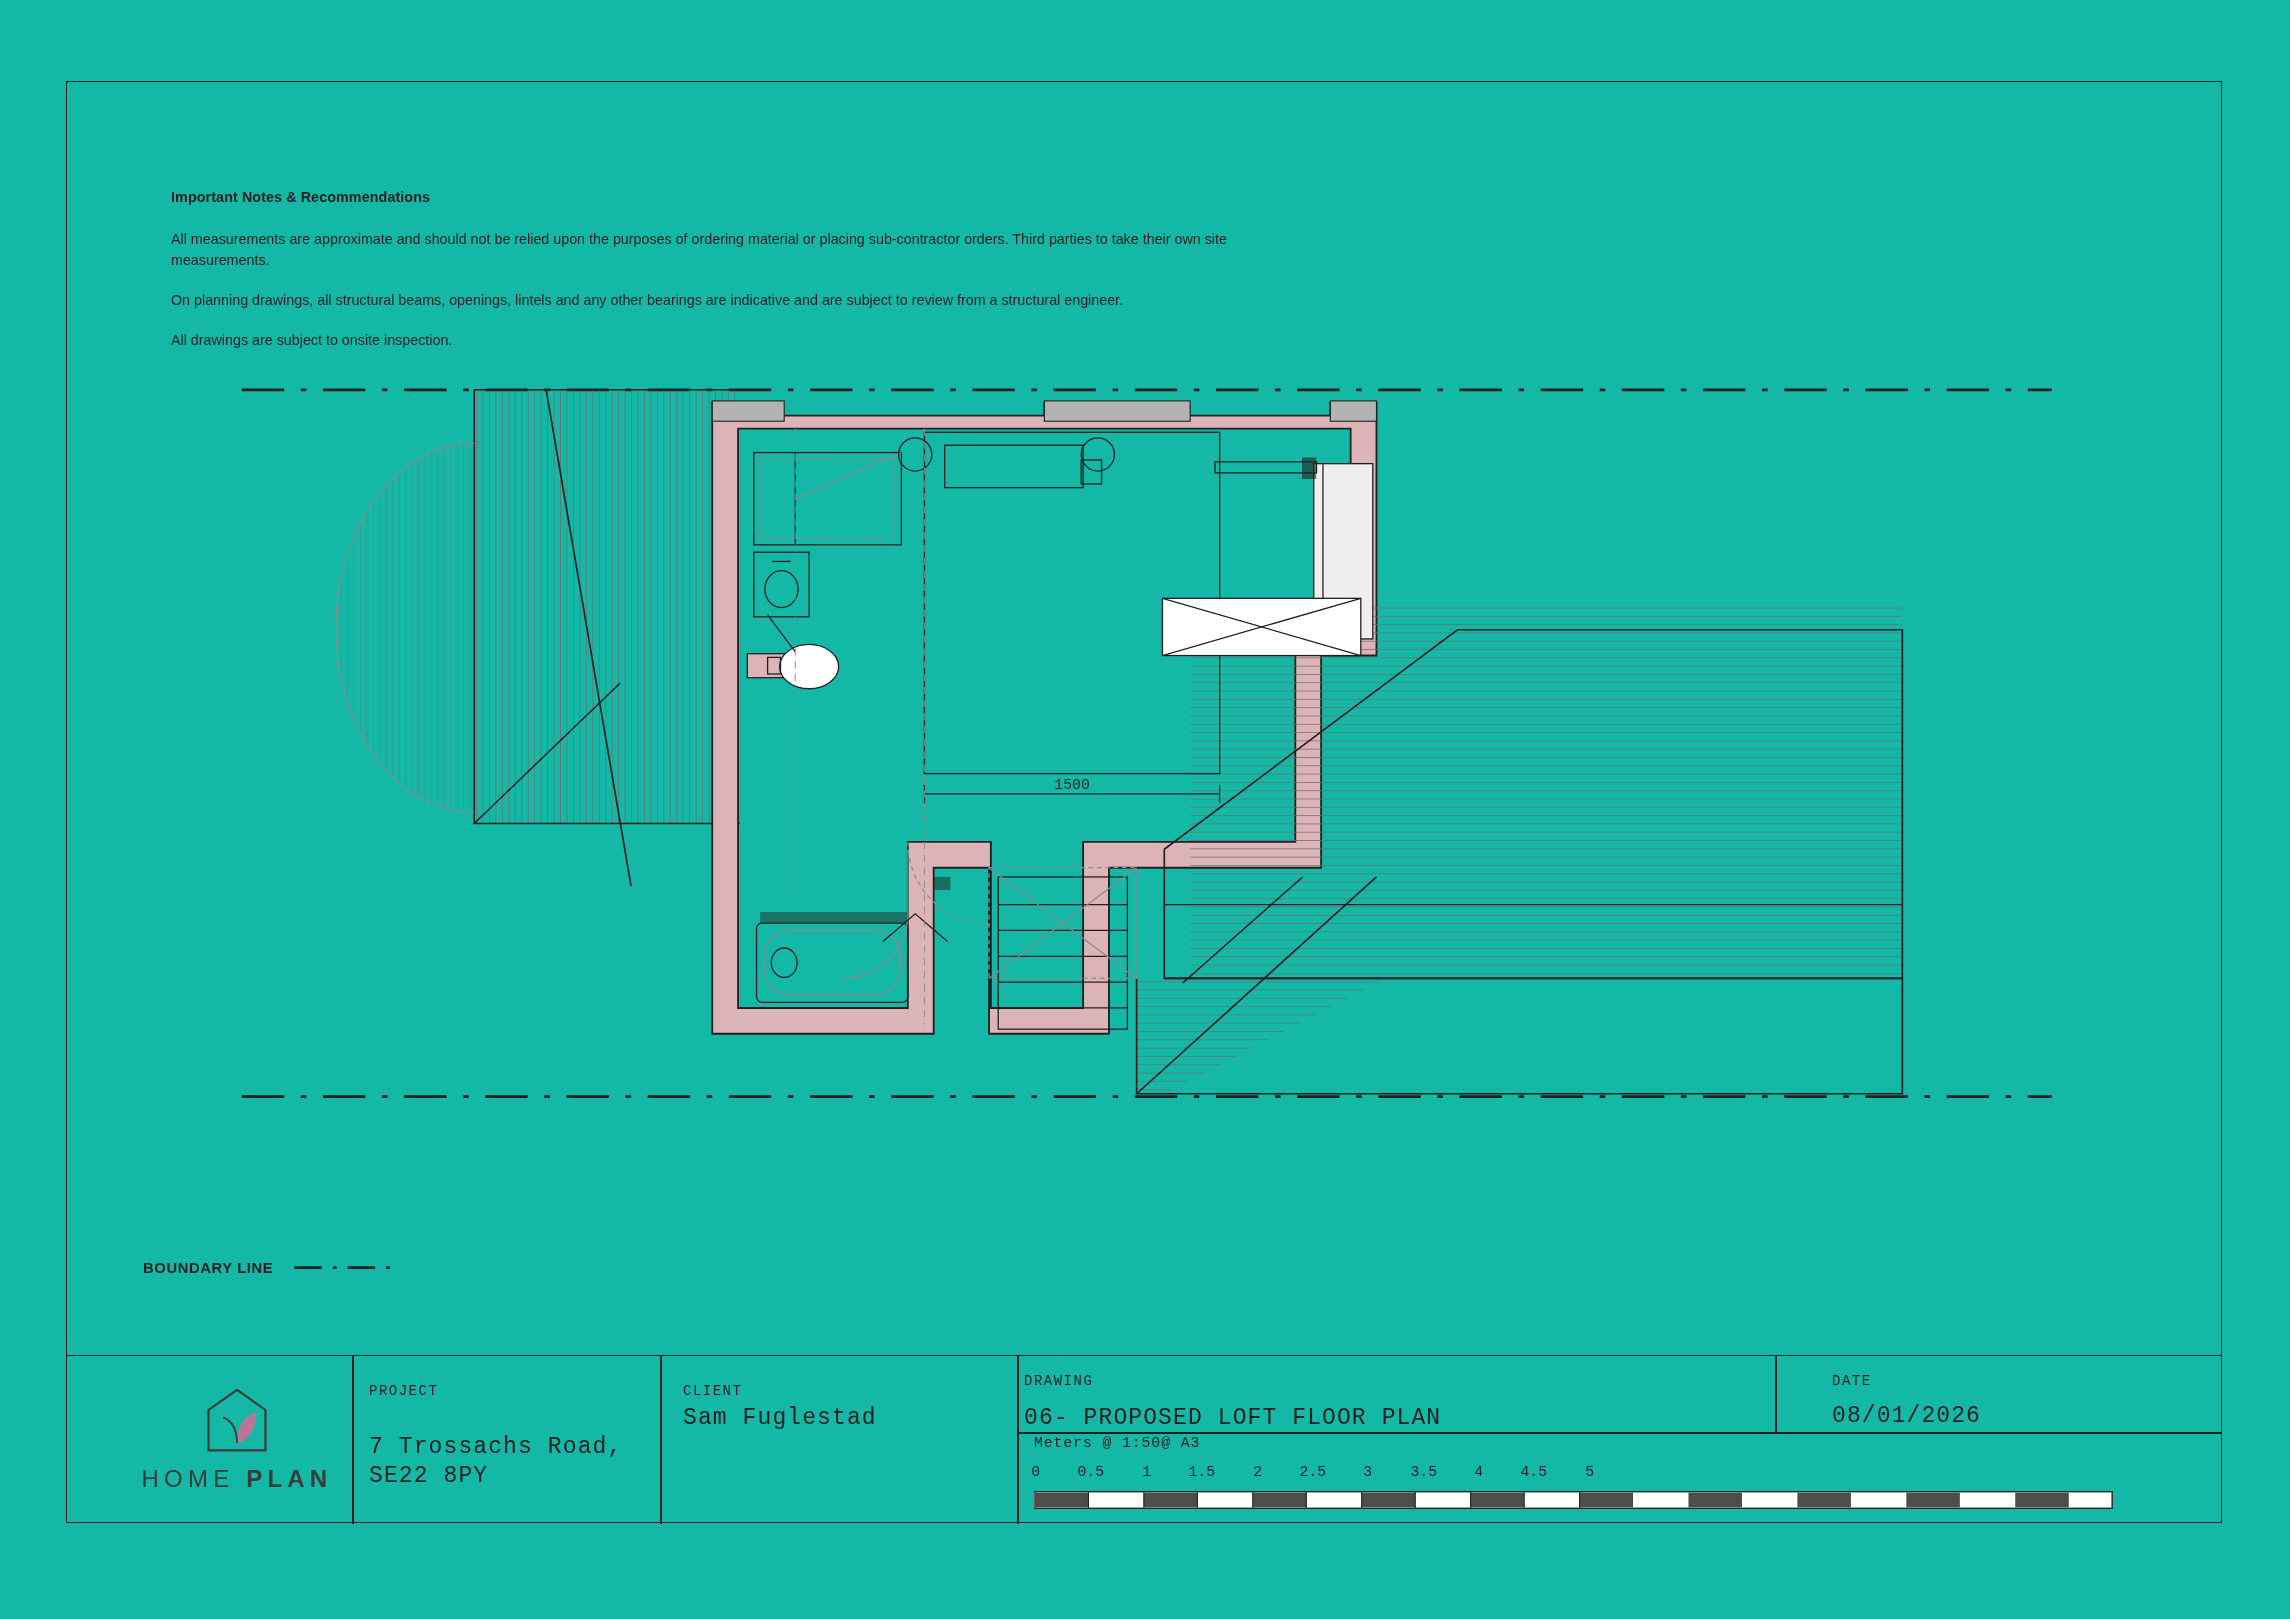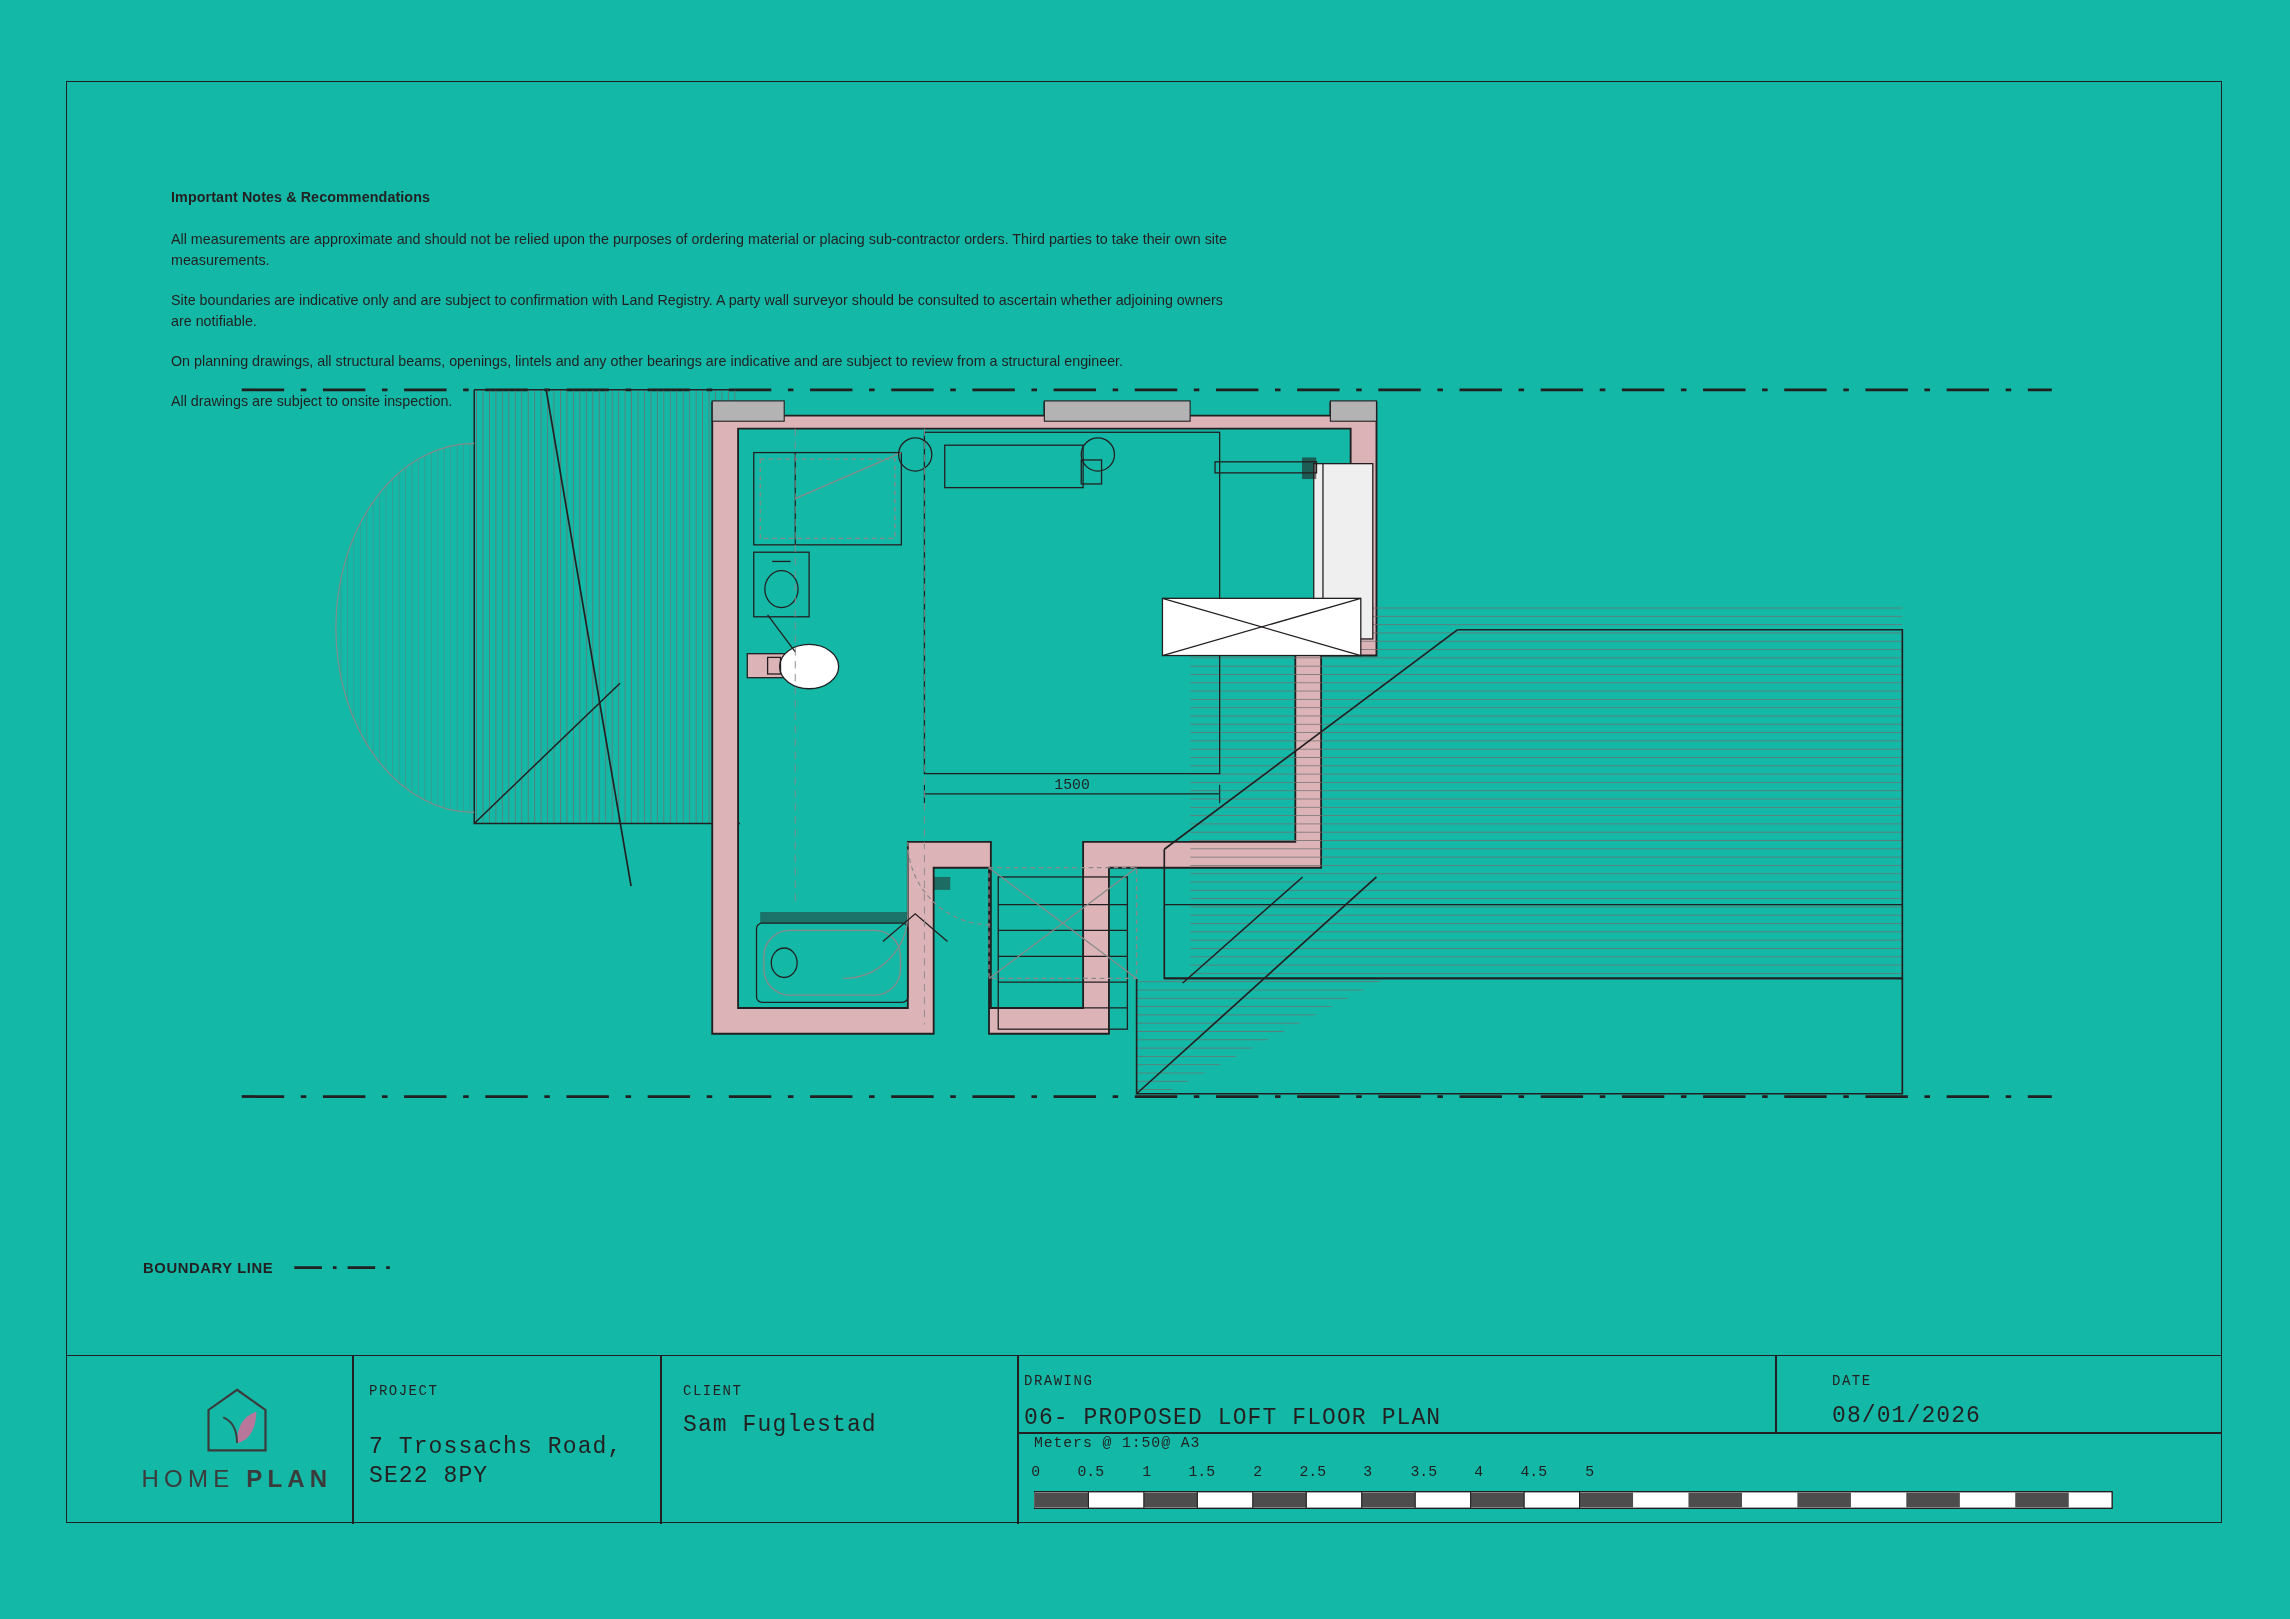--- a/index.html
+++ b/index.html
@@ -40,21 +40,20 @@
 </head>
 <body>
 
 <div class="sheet">
 
   <div class="border"></div>
 
   <div class="notes">
     <div class="ntitle">Important Notes &amp; Recommendations</div>
     <p>All measurements are approximate and should not be relied upon the purposes of ordering material or placing sub-contractor orders. Third parties to take their own site measurements.</p>
-    <p>Site boundaries are indicative only and are subject to confirmation with Land Registry. A party wall surveyor should be consulted to ascertain whether adjoining owners are notifiable.</p>
     <p>On planning drawings, all structural beams, openings, lintels and any other bearings are indicative and are subject to review from a structural engineer.</p>
     <p>All drawings are subject to onsite inspection.</p>
   </div>
 
   <div class="canvas">
     <svg class="plan" viewBox="0 0 2336 1020" xmlns="http://www.w3.org/2000/svg">
       <defs>
         <pattern id="hatchv" width="7" height="7" patternUnits="userSpaceOnUse">
           <path d="M3.5,0 L3.5,7" stroke="#6e6e6e" stroke-width="0.8"></path>
         </pattern>
@@ -232,21 +231,21 @@
   <div style="position:absolute;left:369px;top:1383px;">
     <div class="tb-label">PROJECT</div>
     <div class="tb-value" style="margin-top:34px;">
       <div>7 Trossachs Road,</div>
       <div>SE22 8PY</div>
     </div>
   </div>
 
   <div style="position:absolute;left:683px;top:1383px;">
     <div class="tb-label">CLIENT</div>
-    <div class="tb-value" style="margin-top:12px;">Sam Fuglestad</div>
+    <div class="tb-value" style="margin-top:5px;">Sam Fuglestad</div>
   </div>
 
   <div style="position:absolute;left:1024px;top:1373px;">
     <div class="tb-label">DRAWING</div>
     <div class="tb-value" style="margin-top:14.8px;">06- PROPOSED LOFT FLOOR PLAN</div>
   </div>
 
   <div style="position:absolute;left:1832px;top:1373px;">
     <div class="tb-label">DATE</div>
     <div class="tb-value" style="margin-top:13px;">08/01/2026</div>

